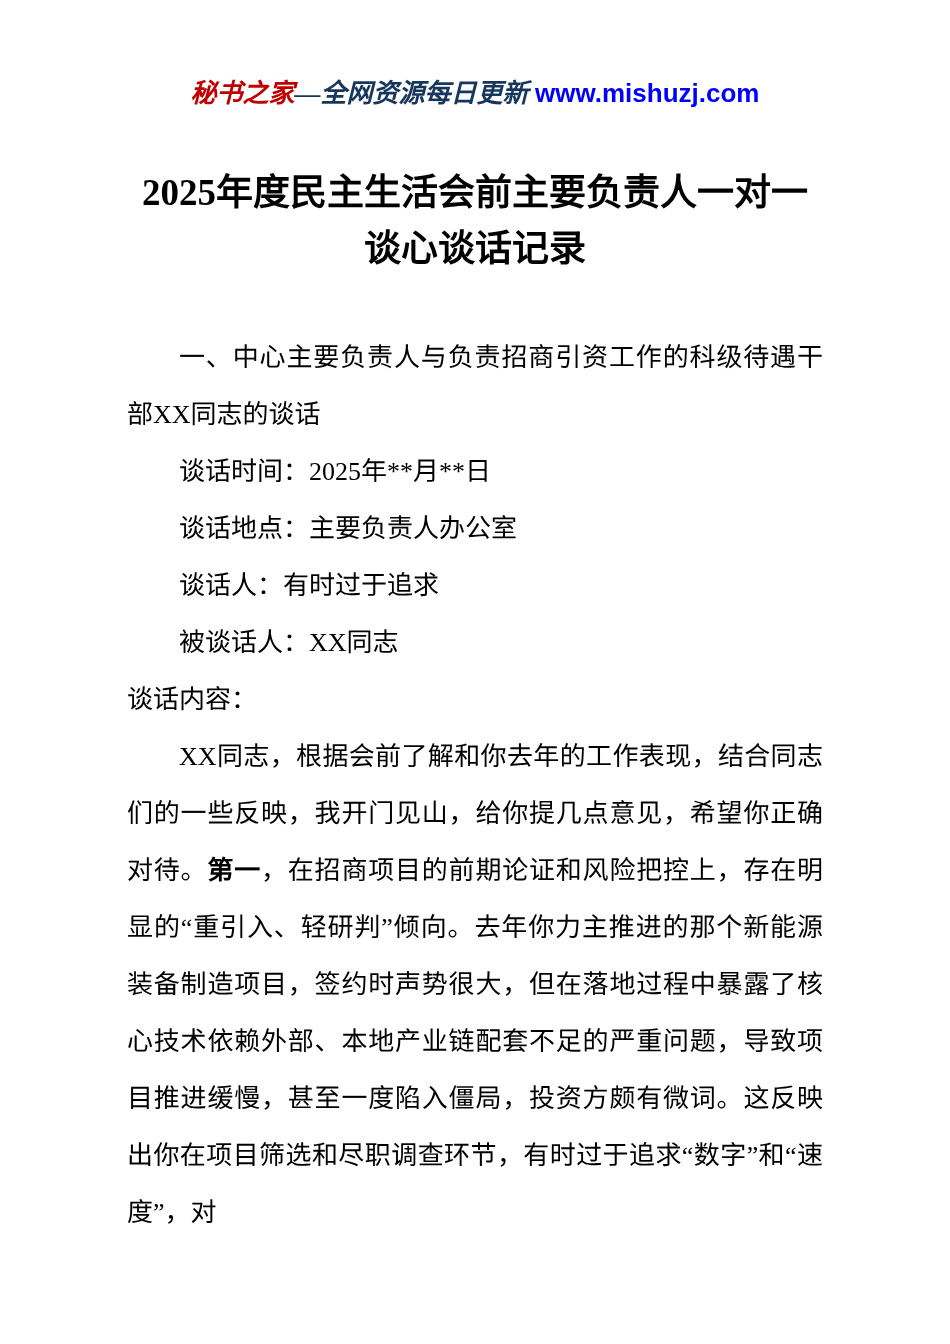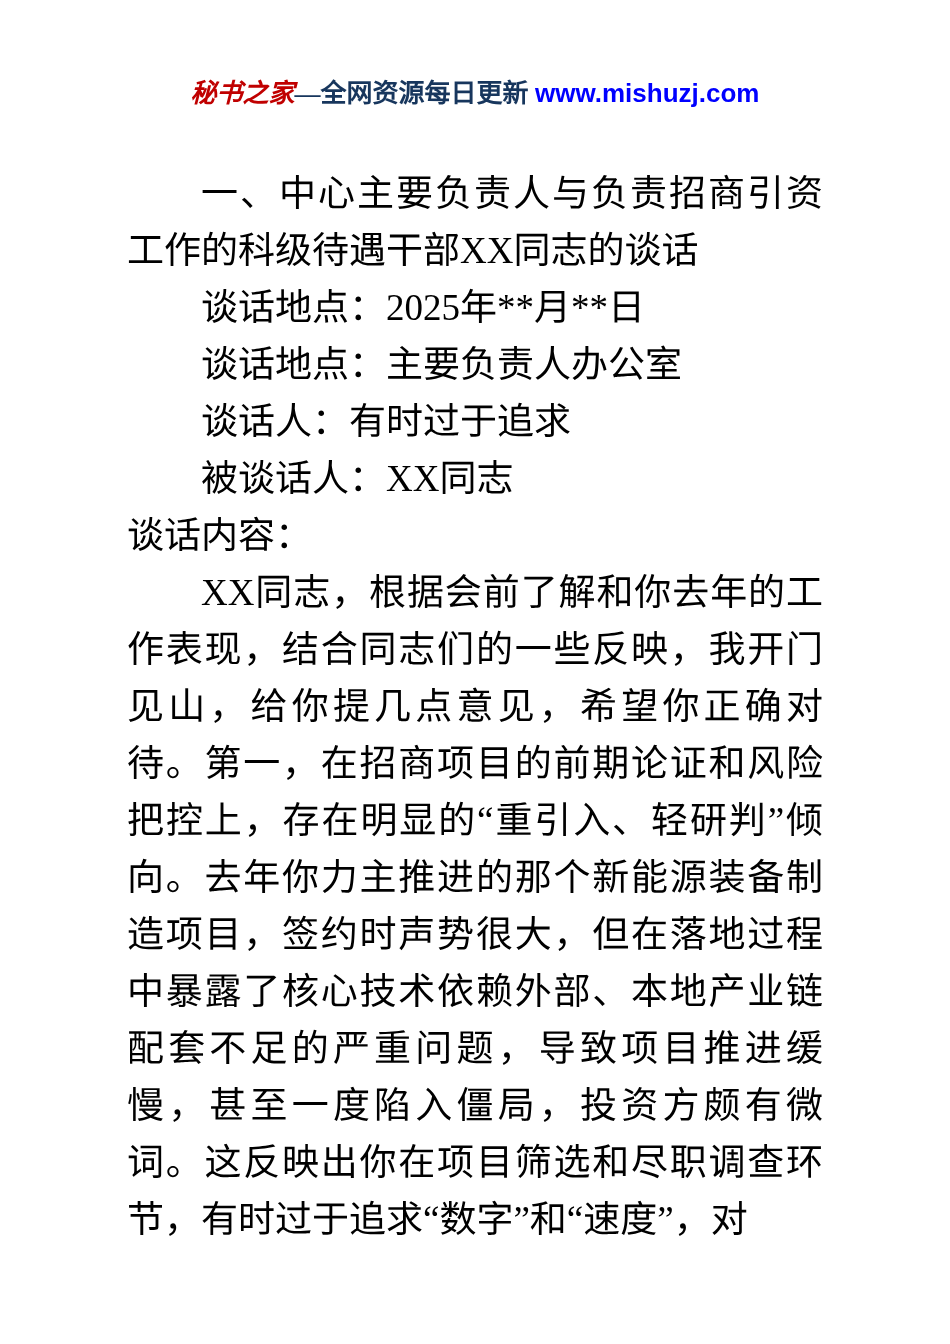--- a/index.html
+++ b/index.html
@@ -27,62 +27,63 @@
   
   .site-header {
     text-align: center;
     font-weight: bold;
     font-size: 26px;
     line-height: 34px;
     margin-bottom: 54px;
     white-space: nowrap;
   }
   .site-name  { color: var(--site-name, #c00000); font-style: italic; }
-  .tagline    { color: var(--tagline, #17365d); }
+  .tagline    { color: var(--tagline, #17365d); font-style: italic; }
   .site-url   {
     color: var(--url, #0000ff);
     text-decoration: none;
     cursor: pointer;
     font-family: Liberation Sans, sans-serif;
   }
 
   
   .doc-title {
     text-align: center;
     font-weight: bold;
     font-size: 37px;
     line-height: 56px;
     margin: 0 auto 52px auto;
     max-width: 700px;
     color: #000000;
   }
 
   
   .para {
-    font-size: 37px;
+    font-size: 26px;
     line-height: 57px;
     text-align: justify;
     text-indent: 2em;
     color: #000000;
     word-break: break-all;
   }
   .para.no-indent { text-indent: 0; }
-  .para strong { font-weight: normal; }
+  .para strong { font-weight: bold; }
 </style>
 </head>
 <body>
 
 <div class="page">
 
   <header class="site-header"><span class="site-name">秘书之家</span><span class="tagline">—全网资源每日更新 </span><a class="site-url">www.mishuzj.com</a></header>
 
+  <h1 class="doc-title">2025年度民主生活会前主要负责人一对一谈心谈话记录</h1>
 
   <p class="para">一、中心主要负责人与负责招商引资工作的科级待遇干部XX同志的谈话</p>
 
-  <p class="para">谈话地点：2025年**月**日</p>
+  <p class="para">谈话时间：2025年**月**日</p>
 
   <p class="para">谈话地点：主要负责人办公室</p>
 
   <p class="para">谈话人：有时过于追求</p>
 
   <p class="para">被谈话人：XX同志</p>
 
   <p class="para no-indent">谈话内容：</p>
 
 

